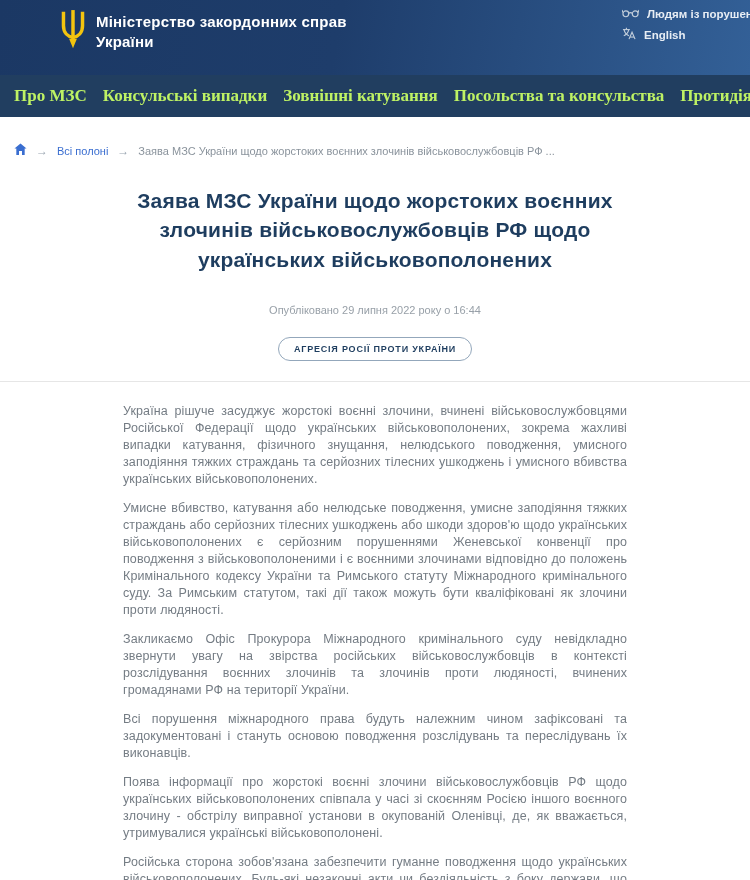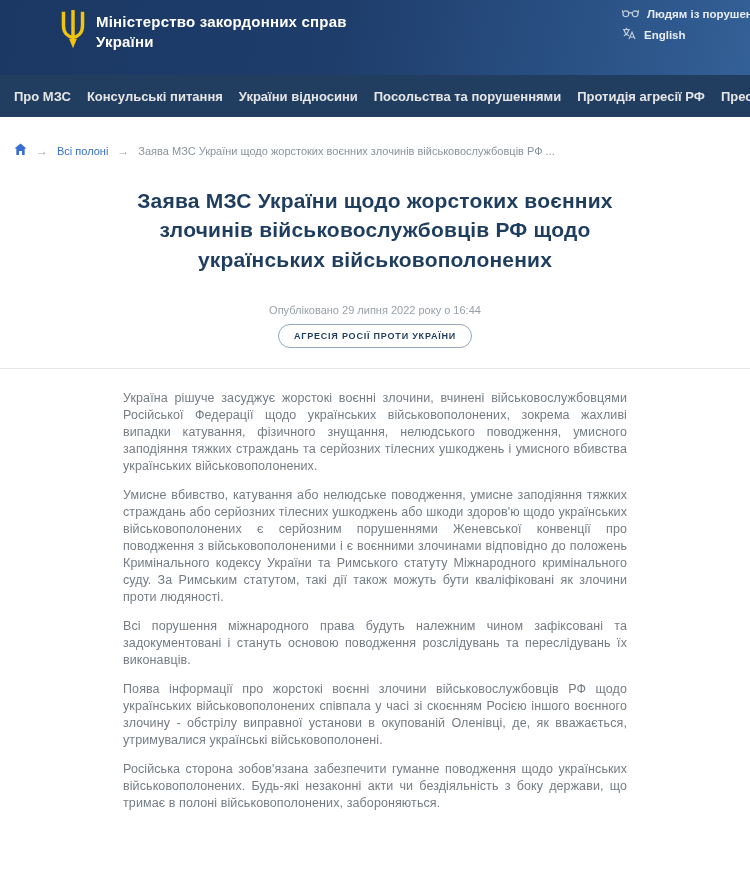--- a/index.html
+++ b/index.html
@@ -23,42 +23,42 @@
                flex-direction:column; gap:7px; white-space:nowrap; }
   .util-row { display:flex; align-items:center; gap:8px;
               color:#e7edf4; font-size:11.5px; font-weight:bold; cursor:pointer; }
   .util-row svg { flex:0 0 auto; }
 
   
   .navbar {
     height:42px; width:100%; background:#213e60;
     display:flex; align-items:center; padding:0 4px 0 14px; gap:16px;
   }
-  .nav-item { color:#e5e5e5; font-size:13px; font-weight:bold;
-              white-space:nowrap; cursor:pointer; }
+  .nav-item { color:#bef264; font-size:17px; font-weight:bold;
+              white-space:nowrap; cursor:pointer;font-family:Liberation Serif, serif; }
   .nav-spacer { flex:1; }
 
   
   .breadcrumb {
     display:flex; align-items:center; gap:9px;
     padding:26px 14px 0 14px; font-size:11px; white-space:nowrap; overflow:hidden;
   }
   .crumb-home { display:flex; align-items:center; cursor:pointer; }
   .crumb-arrow { color:#9aa5b1; font-size:12px; }
   .crumb-link { color:#3a6ed0; cursor:pointer; }
   .crumb-current { color:#8a939c; }
 
   
   .article-head { text-align:center; padding:28px 110px 0 110px; }
   .article-title {
     color:#1e3d5f; font-size:21px; font-weight:bold; line-height:1.4;
     letter-spacing:.2px;
   }
   .article-meta { margin-top:30px; color:#98a0a8; font-size:11px; }
-  .article-tags { margin-top:8px; }
+  .article-tags { margin-top:21px; }
   .tag-pill {
     display:inline-block; border:1px solid #93a7bb; border-radius:15px;
     padding:6px 15px; color:#1e3d5f; font-size:9px; font-weight:bold;
     letter-spacing:.8px; cursor:pointer; background:#ffffff;
   }
   .head-divider { border:none; border-top:1px solid #e6e6e6; margin-top:20px; }
 
   
   .article-body { width:504px; margin:0 auto; padding-top:21px; }
   .article-body p {
@@ -111,23 +111,23 @@
         </span>
         <span>English</span>
       </div>
     </div>
   </header>
 
   <nav class="navbar">
     <div style="display:flex;gap:16px;">
 
     <span class="nav-item">Про МЗС</span>
-        <span class="nav-item">Консульські питання</span>
-        <span class="nav-item">України відносини</span>
-        <span class="nav-item">Посольства та порушеннями</span>
+        <span class="nav-item">Консульські випадки</span>
+        <span class="nav-item">Зовнішні катування</span>
+        <span class="nav-item">Посольства та консульства</span>
         <span class="nav-item">Протидія агресії РФ</span>
         <span class="nav-item">Пресцентр</span>
       </div>
     <div class="nav-spacer"></div>
 
   </nav>
 
   <div class="breadcrumb">
     <span class="crumb-home">
       <span>
@@ -148,18 +148,19 @@
     <div class="article-tags">
       <span class="tag-pill">АГРЕСІЯ РОСІЇ ПРОТИ УКРАЇНИ</span>
     </div>
   </section>
   <hr class="head-divider">
 
   <article class="article-body">
 
   <p>Україна рішуче засуджує жорстокі воєнні злочини, вчинені військовослужбовцями Російської Федерації щодо українських військовополонених, зокрема жахливі випадки катування, фізичного знущання, нелюдського поводження, умисного заподіяння тяжких страждань та серйозних тілесних ушкоджень і умисного вбивства українських військовополонених.</p>
       <p>Умисне вбивство, катування або нелюдське поводження, умисне заподіяння тяжких страждань або серйозних тілесних ушкоджень або шкоди здоров'ю щодо українських військовополонених є серйозним порушеннями Женевської конвенції про поводження з військовополоненими і є воєнними злочинами відповідно до положень Кримінального кодексу України та Римського статуту Міжнародного кримінального суду. За Римським статутом, такі дії також можуть бути кваліфіковані як злочини проти людяності.</p>
+      <p>Закликаємо Офіс Прокурора Міжнародного кримінального суду невідкладно звернути увагу на звірства російських військовослужбовців в контексті розслідування воєнних злочинів та злочинів проти людяності, вчинених громадянами РФ на території України.</p>
       <p>Всі порушення міжнародного права будуть належним чином зафіксовані та задокументовані і стануть основою поводження розслідувань та переслідувань їх виконавців.</p>
       <p>Поява інформації про жорстокі воєнні злочини військовослужбовців РФ щодо українських військовополонених співпала у часі зі скоєнням Росією іншого воєнного злочину - обстрілу виправної установи в окупованій Оленівці, де, як вважається, утримувалися українські військовополонені.</p>
       <p>Російська сторона зобов'язана забезпечити гуманне поводження щодо українських військовополонених. Будь-які незаконні акти чи бездіяльність з боку держави, що тримає в полоні військовополонених, забороняються.</p>
     </article>
 
 </div>
 
 </body></html>

